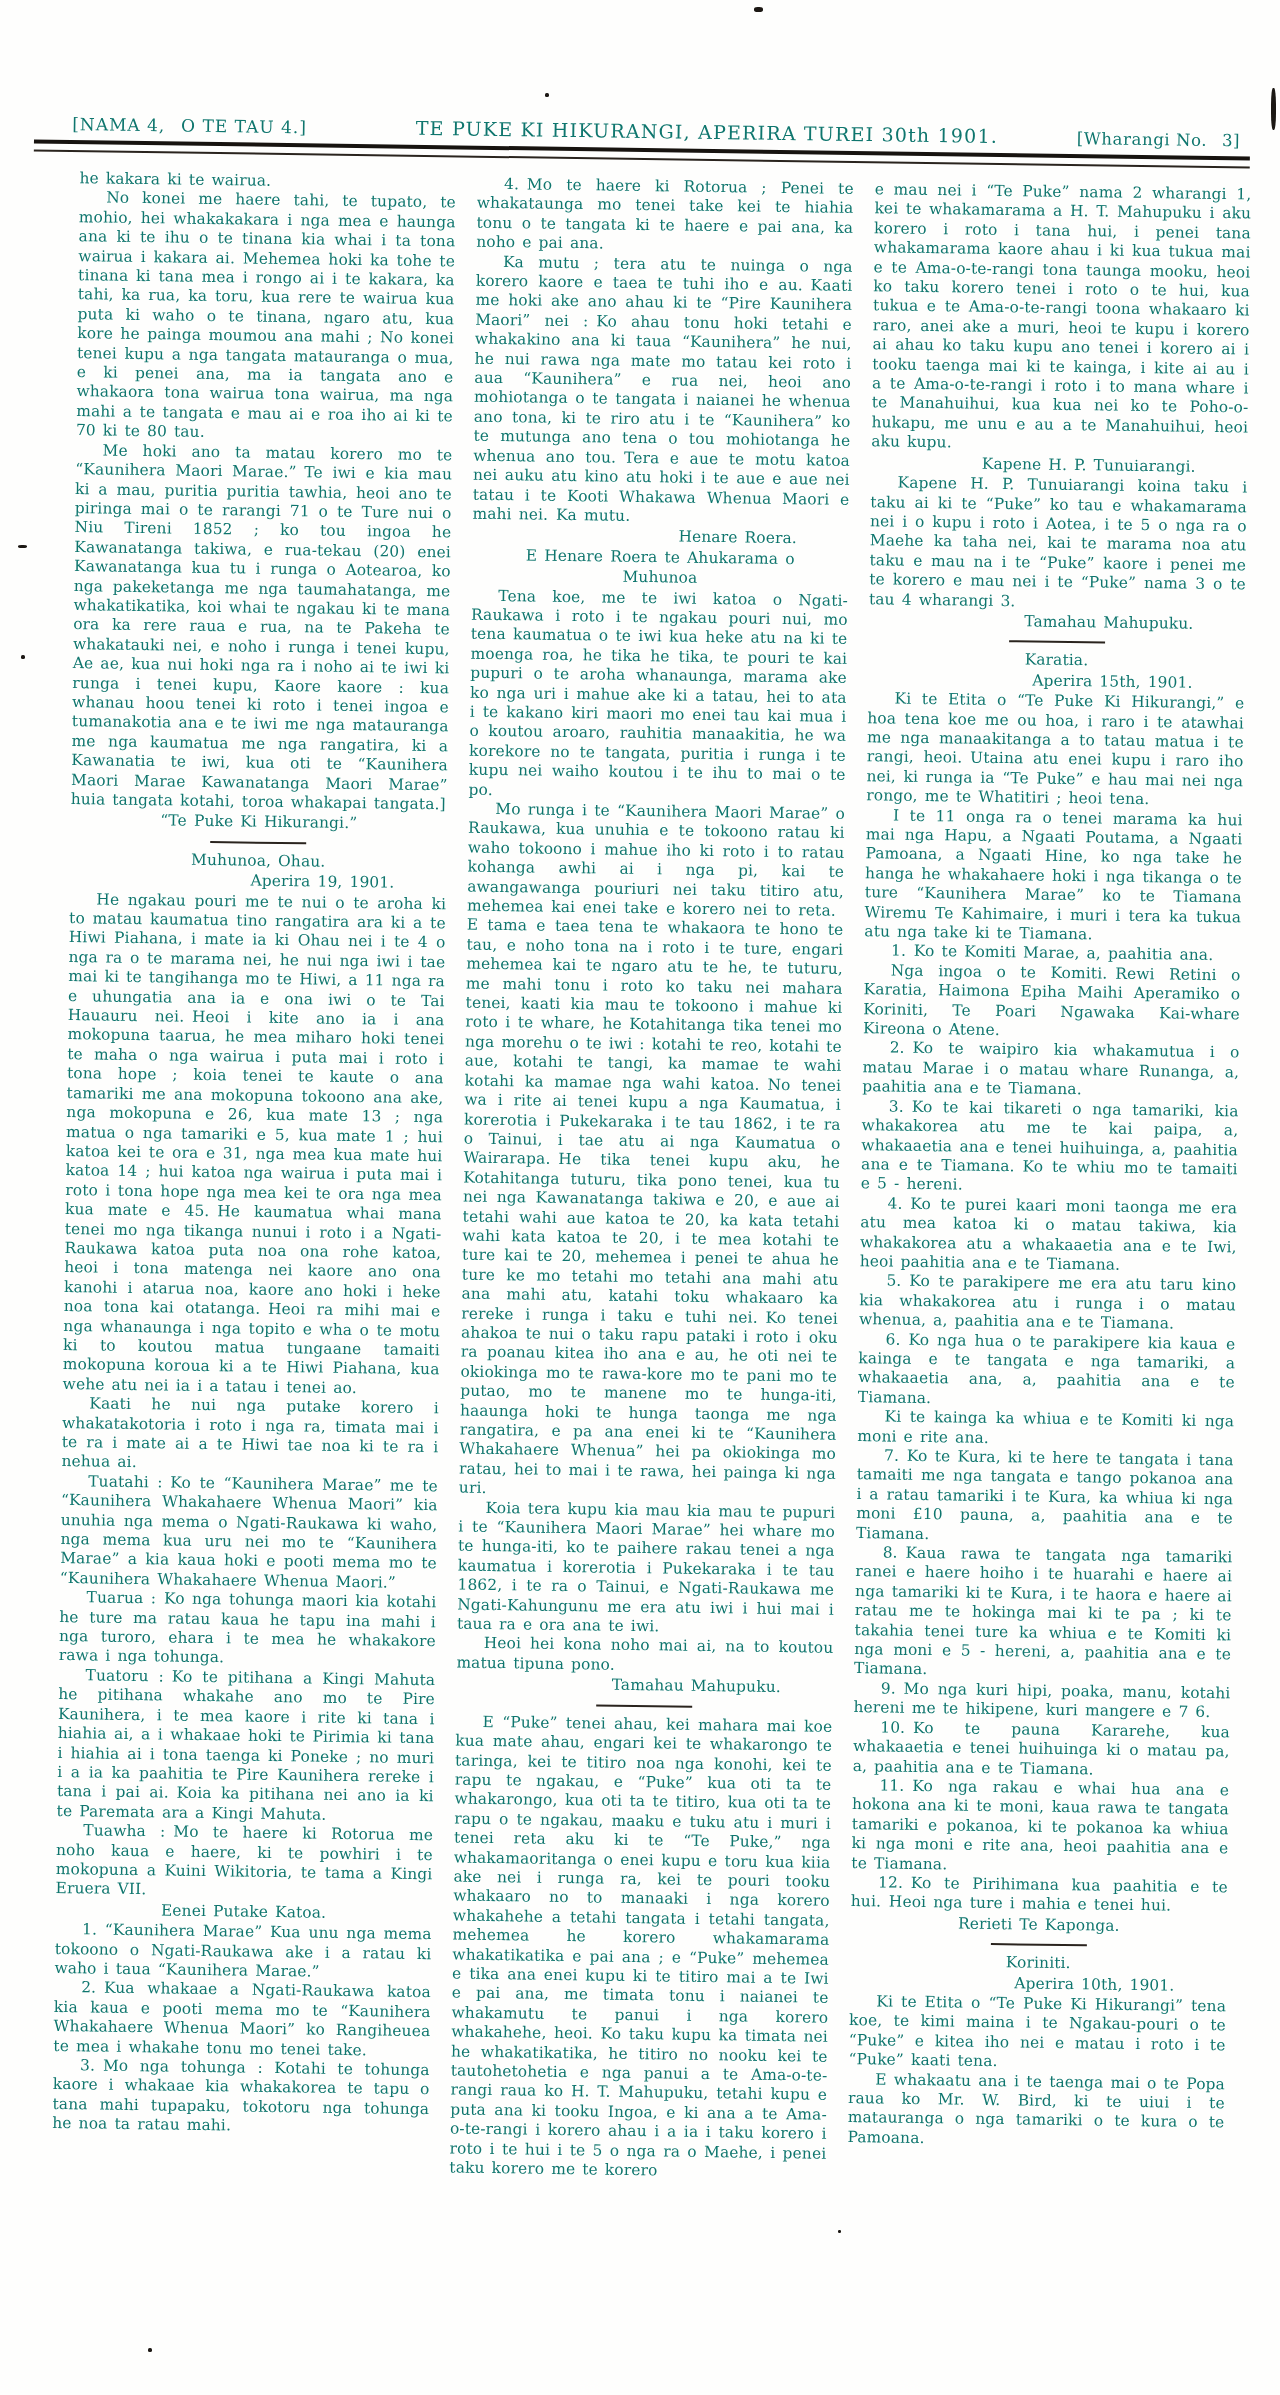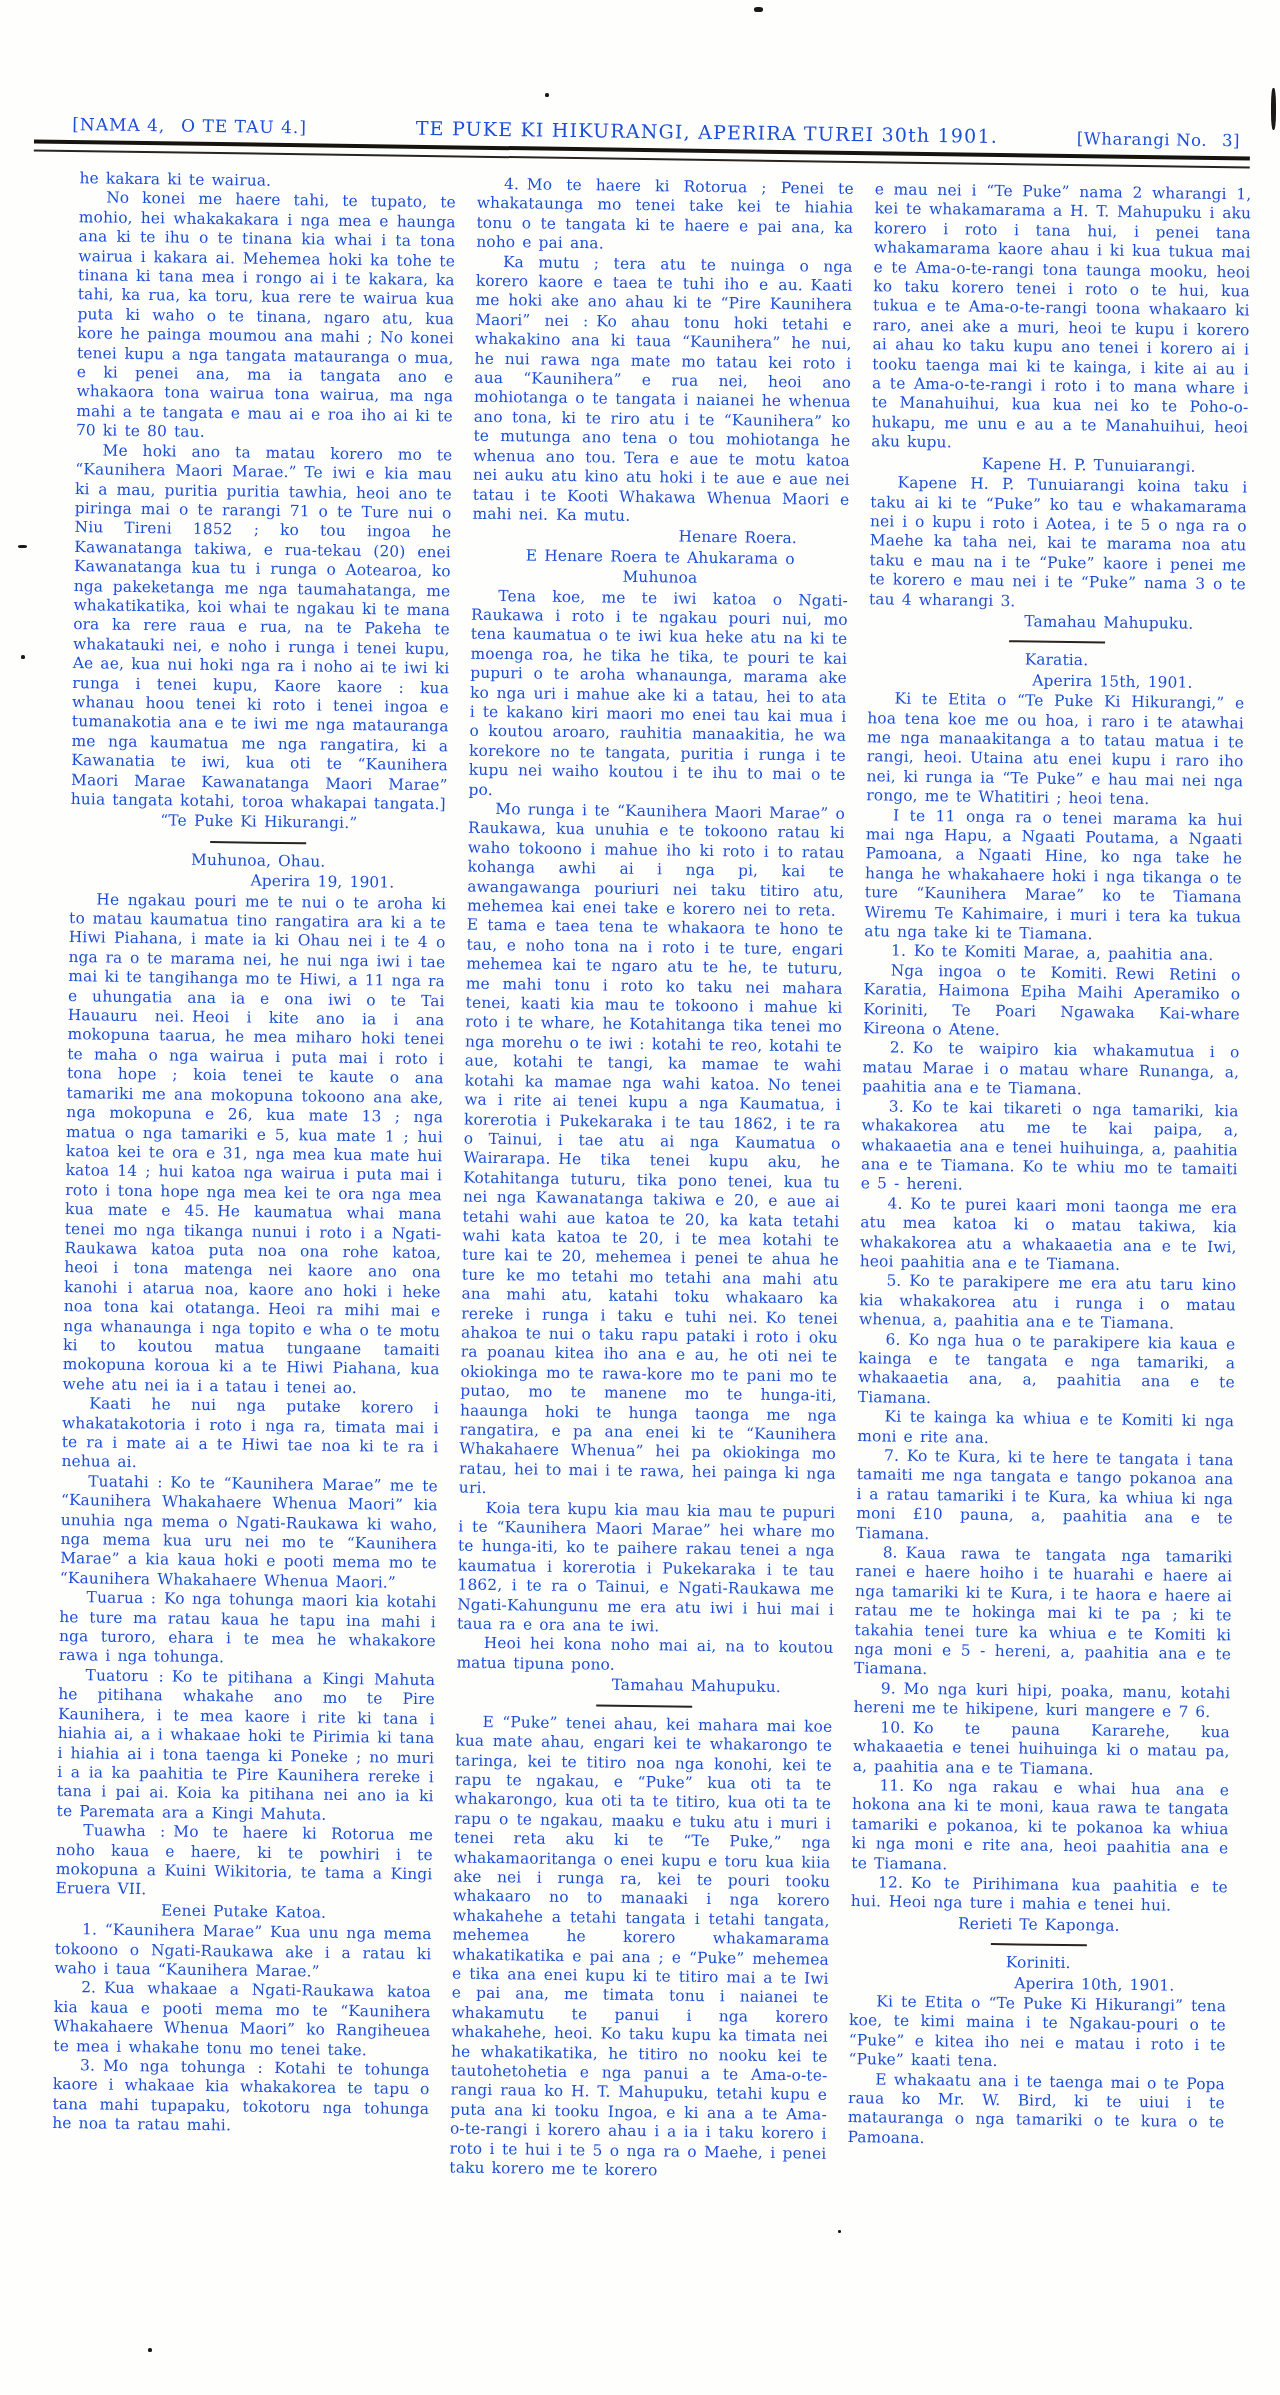--- a/index.html
+++ b/index.html
@@ -7,21 +7,21 @@
     padding: 0;
     background: #ffffff;
   }
   .page {
     position: relative;
     width: 1280px;
     height: 2395px;
     background: #fefefd;
     overflow: hidden;
     font-family: "DejaVu Serif", "Liberation Serif", serif;
-    color: #1d4ed8;
+    color: #0f766e;
   }
   .sheet {
     position: absolute;
     left: 0;
     top: 0;
     width: 1280px;
     transform: rotate(0.8deg);
     transform-origin: 70px 140px;
   }
   .masthead {

